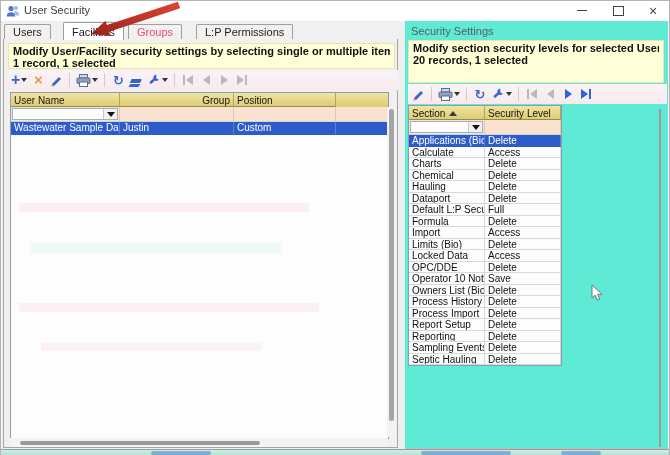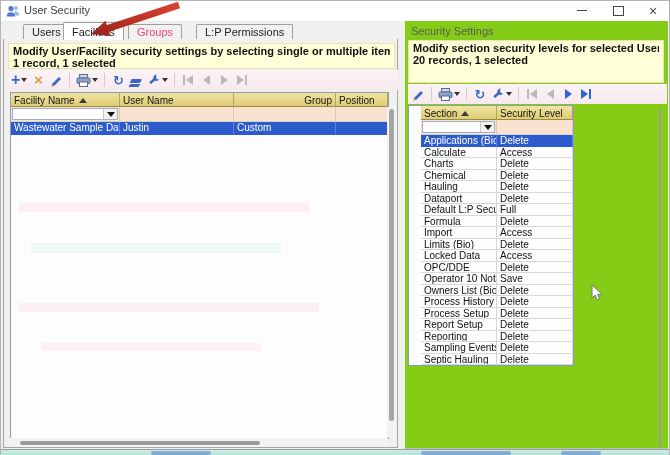--- a/index.html
+++ b/index.html
@@ -13,27 +13,27 @@
   .btn-min{left:566px}.btn-max{left:602px}.btn-close{left:637px}
   .glyph-min{width:10px;height:1px;background:#444;}
   .glyph-max{width:9px;height:8px;border:1px solid #444;}
   .glyph-close{font-size:14px;line-height:14px;color:#444;}
   
   .tabstrip{position:absolute;left:2px;top:21px;width:396px;height:18px;}
   .tabstrip::after{content:"";position:absolute;left:0;right:0;bottom:0;border-bottom:1px solid #9f9f9f;}
   .tab{position:absolute;top:2px;height:15px;padding:1px 8px 0 8px;font-size:11px;color:#222;
        background:#f2f1ef;border:1px solid #9f9f9f;border-bottom:none;border-radius:2px 2px 0 0;box-sizing:border-box;}
   .tab.active{top:0;height:18px;background:#ffffff;z-index:3;padding-top:3px;}
-  .tab-users{left:20px}.tab-facilities{left:60px}.tab-groups{left:125px;color:#e8467c;}
+  .tab-users{left:1px}.tab-facilities{left:60px}.tab-groups{left:125px;color:#e8467c;}
   .tab-lp{left:193px}
   
   .left-page{position:absolute;left:2px;top:38px;width:395px;height:409px;background:#f1f0ee;
              border:1px solid #a6a6a6;border-top:none;box-sizing:border-box;}
   .splitter{position:absolute;left:397px;top:20px;width:7px;height:428px;background:#eef0ef;}
-  .right-panel{position:absolute;left:404px;top:20px;width:263px;height:428px;background:#84cc16;
+  .right-panel{position:absolute;left:404px;top:20px;width:263px;height:428px;background:#5eead4;
                border-bottom:1px solid #bdbdbd;box-sizing:border-box;}
   .rp-title{position:absolute;left:6px;top:4px;font-size:11px;color:#5a5a5a;}
   
   .infobox{position:absolute;background:#ffffd8;border:1px solid #e6e6b4;box-sizing:border-box;
            font-size:11px;font-weight:bold;color:#111;padding:1px 4px;line-height:12px;}
   .infobox div{white-space:nowrap;overflow:hidden;}
   .left-info{left:4px;top:4px;width:387px;height:26px;}
   .right-info{left:3px;top:19px;width:256px;height:43px;}
   
   .toolbar{position:absolute;height:20px;display:flex;align-items:center;gap:4px;
@@ -50,21 +50,21 @@
   .tri{width:0;height:0;}
   .tri-l{border-top:5px solid transparent;border-bottom:5px solid transparent;border-right:7px solid #b9b9b9;}
   .tri-r{border-top:5px solid transparent;border-bottom:5px solid transparent;border-left:7px solid #b9b9b9;}
   .tri.enabled-r{border-left-color:#2f62d8;}
   .navbar-bar{width:2px;height:10px;background:#b9b9b9;}
   .navbar-bar.enabled{background:#2f62d8;}
   .navgrp{display:flex;align-items:center;gap:1px;}
   
   .grid-table{position:absolute;background:#fcfdfc;border:1px solid #8f9bb0;box-sizing:content-box;}
   .left-table{left:6px;top:53px;width:377px;height:345px;}
-  .right-table{left:3px;top:84px;width:152px;padding-left:12px;}
+  .right-table{left:3px;top:84px;width:152px;}
   .hdr,.flt,.lrow,.rrow{display:grid;}
   .lcols{grid-template-columns:109px 114px 102px 52px;}
   .rcols{grid-template-columns:76px 76px;}
   .hdr{height:14px;background:linear-gradient(#f0e4a2,#dccb72);}
   .hdr .hcell{font-size:10px;color:#141414;padding:1px 3px 0 3px;border-right:1px solid #b3a55e;border-bottom:1px solid #998c49;
               display:flex;align-items:center;gap:4px;white-space:nowrap;overflow:hidden;box-sizing:border-box;}
   .hcell.ralign{justify-content:flex-end;}
   .sort-asc{width:0;height:0;border-left:4px solid transparent;border-right:4px solid transparent;border-bottom:5px solid #3a3a3a;}
   .flt{height:15px;background:#f9e2d0;}
   .flt .fcell{border-right:1px solid #e2c6ae;border-bottom:1px solid #cfd8cf;box-sizing:border-box;position:relative;}
@@ -183,24 +183,20 @@
         </span>
       <span class="tbtn navgrp">
           <span class="tri tri-r"></span>
           <span class="navbar-bar"></span>
         </span>
     </div>
 
     <div class="grid-table left-table">
       <div class="hdr lcols">
         <div class="hcell">
-            <span>Facility Name</span>
-            <span class="sort-asc"></span>
-          </div>
-        <div class="hcell">
             <span>User Name</span>
           </div>
         <div class="hcell ralign">
             <span>Group</span>
           </div>
         <div class="hcell">
             <span>Position</span>
           </div>
       </div>
       <div class="flt lcols">
@@ -367,21 +363,21 @@
           </div>
           <div class="rrow rcols">
             <div class="cell">Owners List (Bio)</div>
             <div class="cell">Delete</div>
           </div>
           <div class="rrow rcols">
             <div class="cell">Process History</div>
             <div class="cell">Delete</div>
           </div>
           <div class="rrow rcols">
-            <div class="cell">Process Setup</div>
+            <div class="cell">Process Import</div>
             <div class="cell">Delete</div>
           </div>
           <div class="rrow rcols">
             <div class="cell">Report Setup</div>
             <div class="cell">Delete</div>
           </div>
           <div class="rrow rcols">
             <div class="cell">Reporting</div>
             <div class="cell">Delete</div>
           </div>

